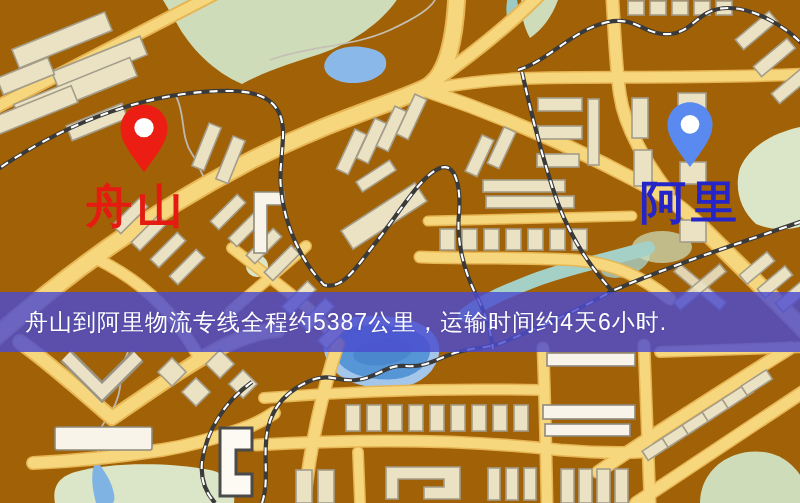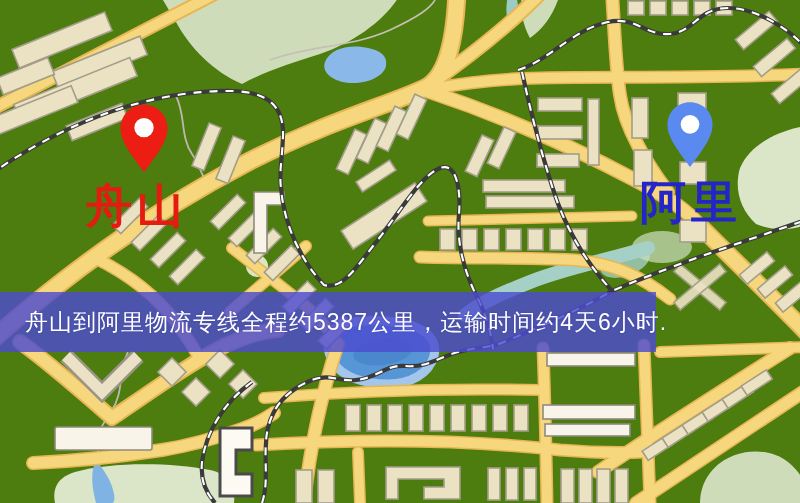--- a/index.html
+++ b/index.html
@@ -1,31 +1,31 @@
 <!DOCTYPE html>
 <html><head>
 <meta charset="utf-8">
 <style>
   html,body{margin:0;padding:0;background:#111;}
-  .stage{position:relative;width:800px;height:503px;overflow:hidden;background:#4d7c0f;
+  .stage{position:relative;width:800px;height:503px;overflow:hidden;background:#a16207;
          font-family:"Liberation Sans", sans-serif;}
   .stage svg{position:absolute;left:0;top:0;display:block;}
   
   .road-casing use{stroke:#e7b654;fill:none;stroke-linecap:round;stroke-linejoin:round;}
   .road-fill use{stroke:#f6d77e;fill:none;stroke-linecap:round;stroke-linejoin:round;}
   .rail-base use{stroke:#3a3a3a;stroke-width:4.2;fill:none;stroke-linecap:butt;}
   .rail-dash use{stroke:#ffffff;stroke-width:2.1;fill:none;stroke-dasharray:8 8;}
   .bldg{fill:#ebe2c4;stroke:#a39d8a;stroke-width:1.6;}
   .bldg-lite{fill:#f8f4ea;stroke:#8f8a7c;stroke-width:1.6;}
   .park{fill:#cedcba;}
   .park-lite{fill:#dbe6c8;}
   .contour{fill:none;stroke:#c6c0b4;stroke-width:1.6;}
   .stream{fill:none;stroke:#bdb7ae;stroke-width:1.8;}
   
-  .banner{position:absolute;left:0;top:292px;width:656px;height:60px;
+  .banner{position:absolute;left:0;top:292px;width:800px;height:60px;
           background:rgba(76,76,208,0.82);display:flex;align-items:center;}
   .banner span{color:#fff;font-size:23px;padding-left:25px;letter-spacing:1px;
                text-shadow:0 0 2px rgba(40,40,140,.35);white-space:nowrap;}
   
   .city-label{font-weight:bold;font-size:46px;letter-spacing:5px;
               font-family:"Liberation Sans", sans-serif;}
 </style>
 </head>
 <body>
 

